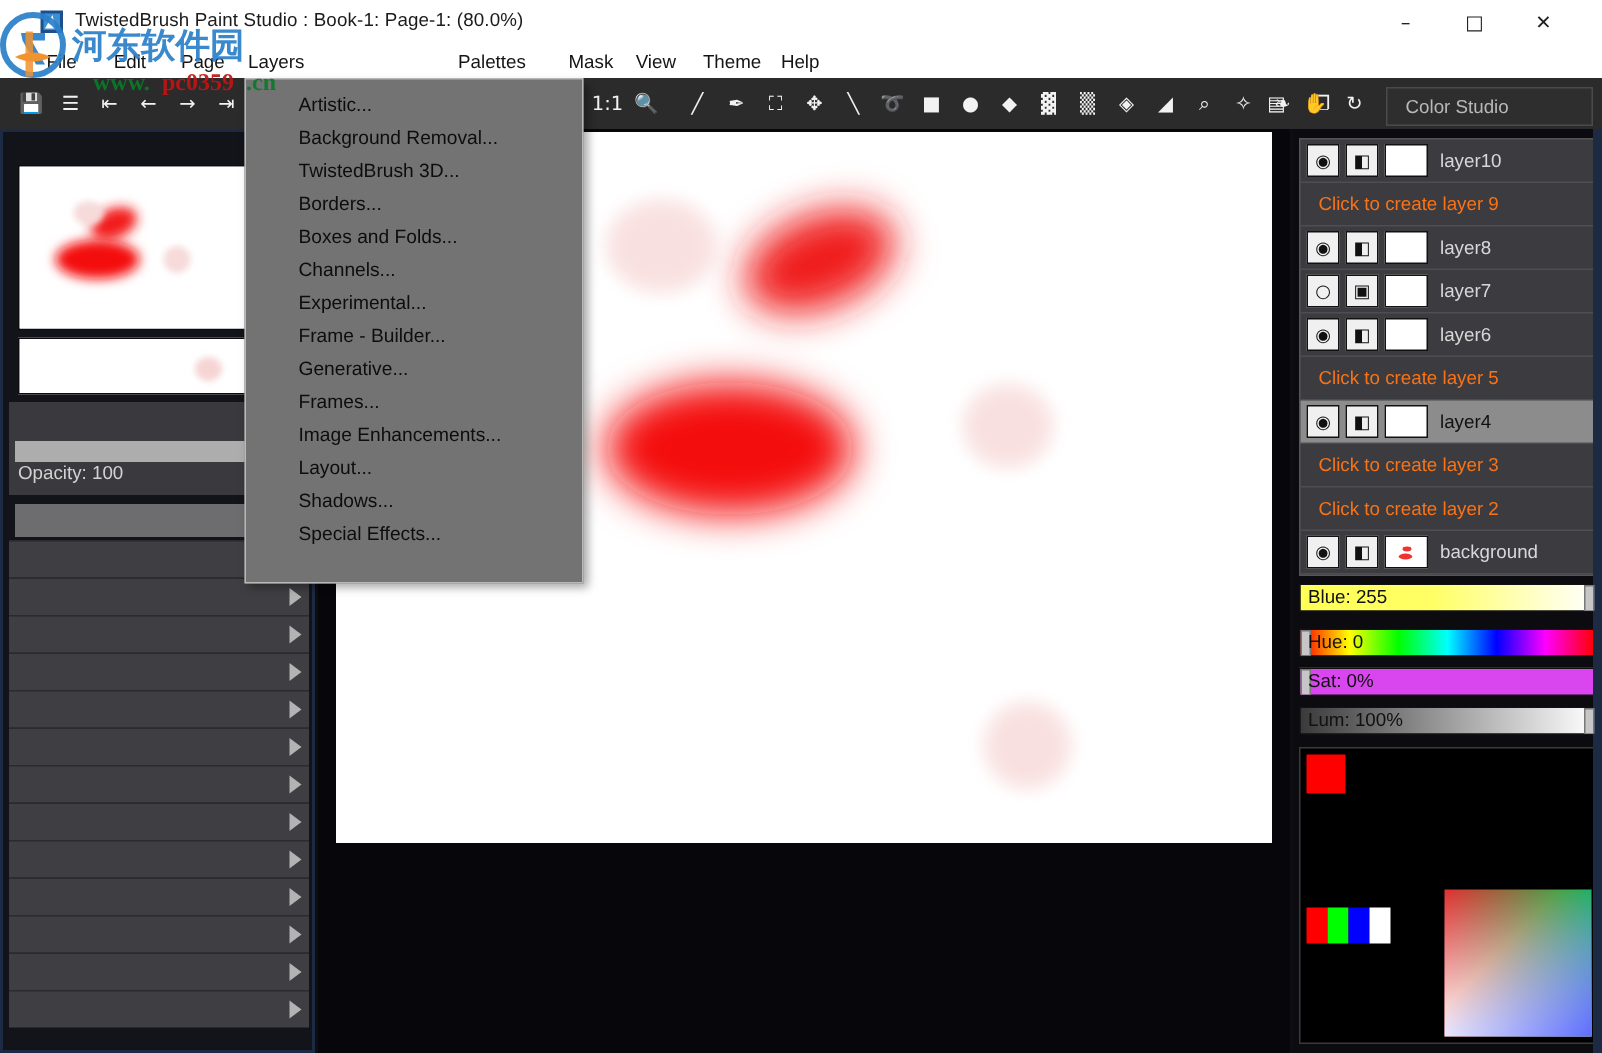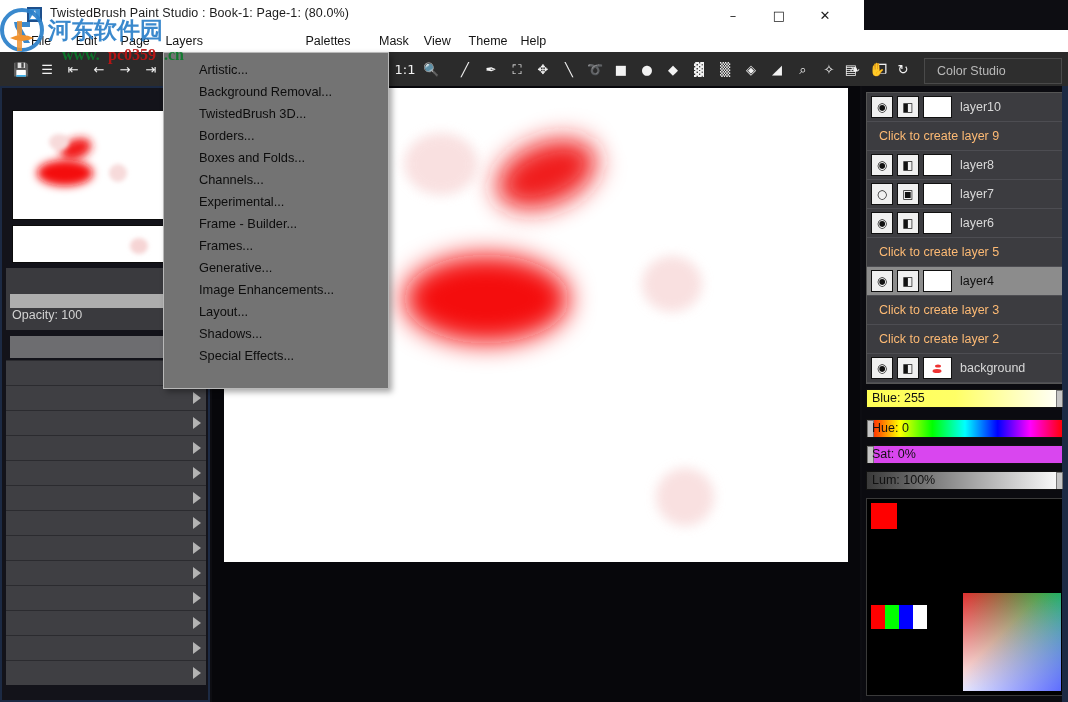--- a/index.html
+++ b/index.html
@@ -5,21 +5,21 @@
   * { box-sizing: border-box; margin:0; padding:0; }
   html,body { width:1068px; height:702px; overflow:hidden; }
   body {
     font-family: "Liberation Sans", sans-serif;
     background:#0d0d12;
     position:relative;
   }
 
   
   #titlebar{
-    position:absolute; left:0; top:0; width:864px; height:30px;
+    position:absolute; left:0; top:0; width:1068px; height:30px;
     background:#ffffff; border-bottom:0px solid #e3e3e3;padding-left:43px;
   }
   #titlebar .tb-icon{
     position:absolute; left:26px; top:6px; width:17px; height:17px;
   }
   #titlebar .tb-title{
     position:absolute; left:50px; top:6px; font-size:12.5px; color:#1b1b1b;
     white-space:nowrap; letter-spacing:.1px;
   }
   .wbtn{
@@ -132,21 +132,21 @@
   #layers-panel{
     position:absolute; left:4px; top:6px; width:198px; height:292px;
     background:#3c3c40; border:1px solid #555;
   }
   .layer-row{
     position:relative; height:29px; border-bottom:1px solid #4d4d52;
     display:flex; align-items:center; padding-left:4px;
   }
   .layer-row.sel{ background:#8c8c8c; }
   .layer-row.create{
-    color:#fdba74; font-size:12.5px; padding-left:12px;
+    color:#f97316; font-size:12.5px; padding-left:12px;
   }
   .lbtn{
     width:22px; height:22px; background:#f0f0f0; border:1px solid #111;
     margin-right:4px; display:flex; align-items:center; justify-content:center;
     font-size:12px; color:#111; font-family:"DejaVu Sans", sans-serif; line-height:1;
   }
   .lthumb{
     width:29px; height:22px; background:#fff; border:1px solid #111;
     margin-right:8px; position:relative; overflow:hidden;
   }
@@ -473,22 +473,22 @@
 
 <div id="dropdown">
     <div class="dd-item">Artistic...</div>
     <div class="dd-item">Background Removal...</div>
     <div class="dd-item">TwistedBrush 3D...</div>
     <div class="dd-item">Borders...</div>
     <div class="dd-item">Boxes and Folds...</div>
     <div class="dd-item">Channels...</div>
     <div class="dd-item">Experimental...</div>
     <div class="dd-item">Frame - Builder...</div>
+    <div class="dd-item">Generative...</div>
     <div class="dd-item">Frames...</div>
-    <div class="dd-item">Generative...</div>
     <div class="dd-item">Image Enhancements...</div>
     <div class="dd-item">Layout...</div>
     <div class="dd-item">Shadows...</div>
     <div class="dd-item">Special Effects...</div>
   </div>
 
 <svg id="watermark" viewBox="0 0 230 62">
   <circle cx="22" cy="22" r="20" fill="none" stroke="#2a7fc9" stroke-width="4"></circle>
   <path d="M14 14 h16 v5 h-9 l9 16 h-6 l-9 -16 z" fill="#2a7fc9"></path>
   <path d="M10 30 q12 -6 24 0 q-12 6 -24 0 z" fill="#f08a1e"></path>

